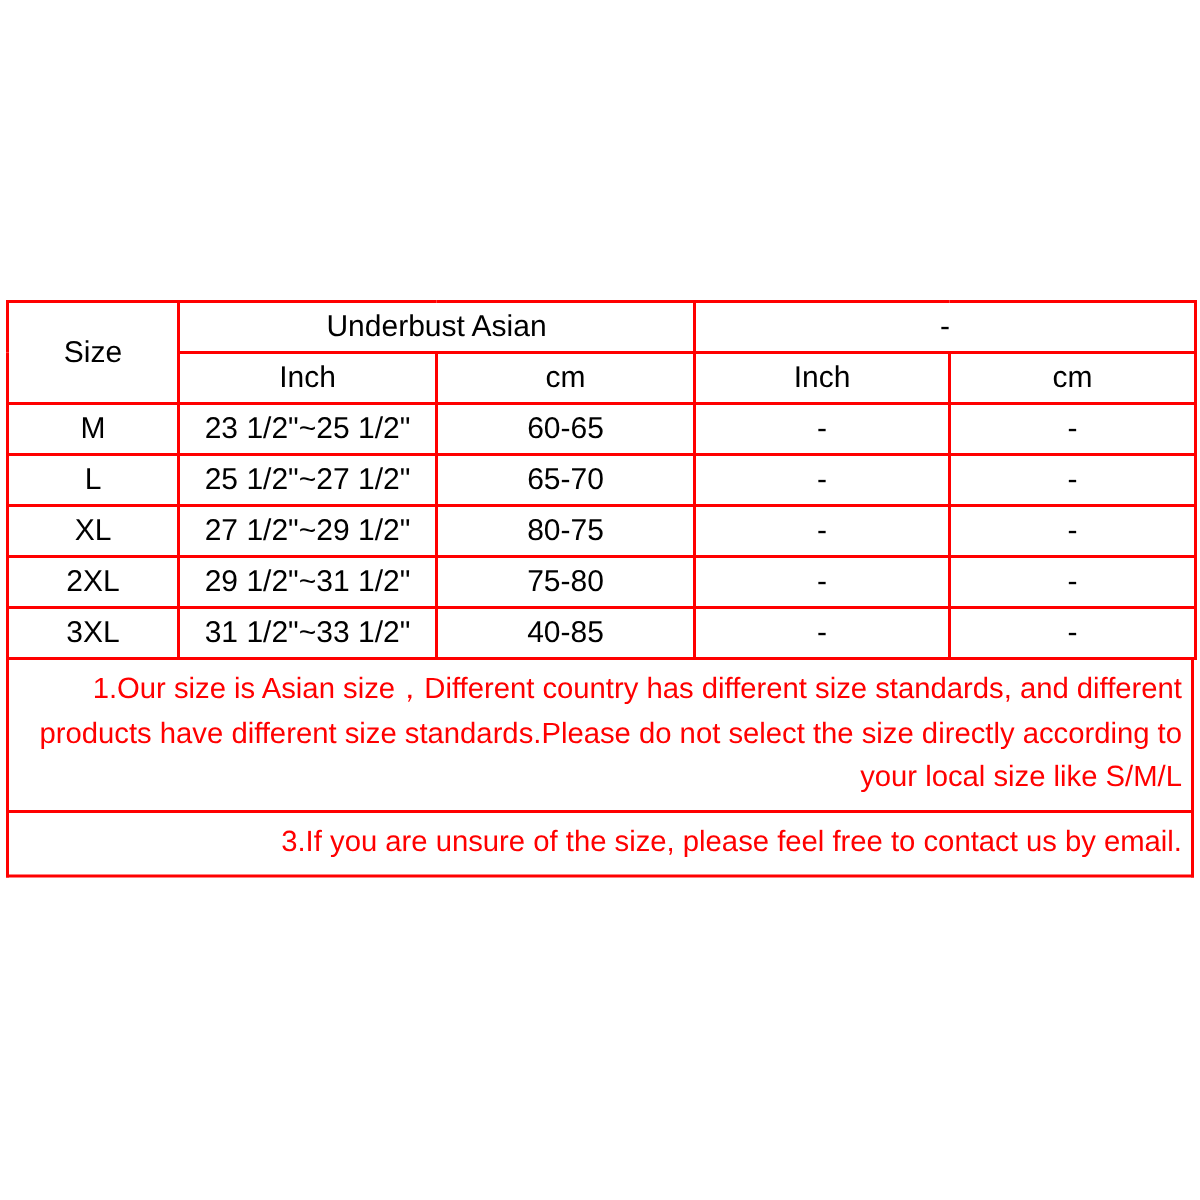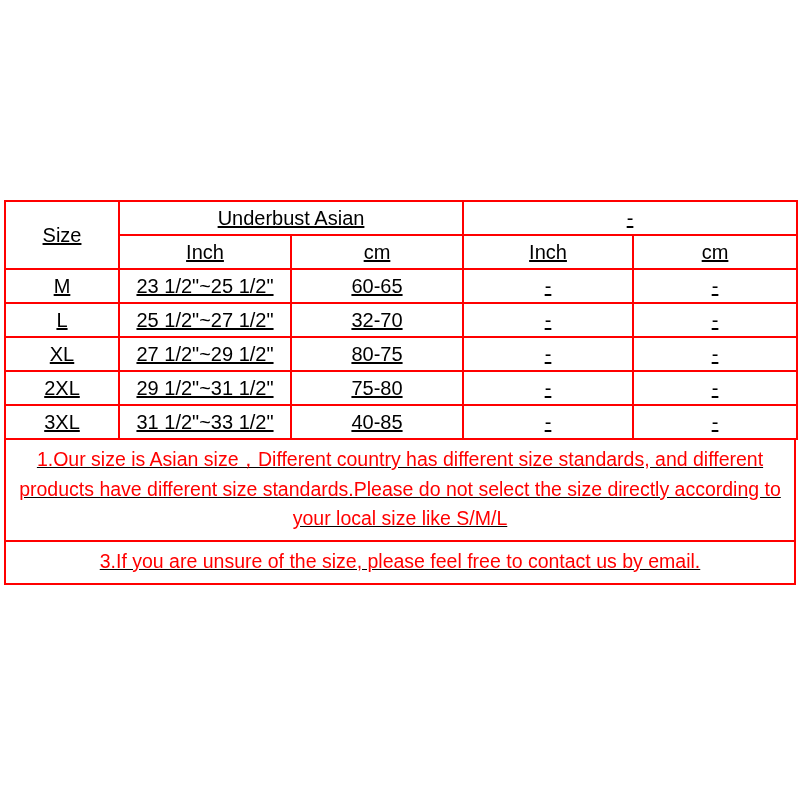--- a/index.html
+++ b/index.html
@@ -17,21 +17,20 @@
   .page {
     position: relative;
     width: 800px;
     height: 800px;
   }
   .chart-wrap {
     position: absolute;
     left: 4px;
     top: 200px;
     width: 792px;
-    text-decoration: underline;
   }
   table.size-table {
     border-collapse: collapse;
     table-layout: fixed;
     width: 792px;
     border: 2px solid #ff0000;
   }
   table.size-table td {
     border: 2px solid #ff0000;
     text-align: center;
@@ -55,21 +54,21 @@
     border-bottom: 2px solid #ff0000;
     width: 788px;
     box-sizing: content-box;
   }
   .note {
     color: #ff0000;
     font-size: 19.5px;
     line-height: 1.52;
     padding: 5px 6px 6px 6px;
     border-bottom: 2px solid #ff0000;
-    text-align: center;
+    text-align: right;
   }
   .note:last-child {
     border-bottom: none;
   }
 </style>
 </head>
 <body>
 
 <div class="page">
   <div class="chart-wrap">
@@ -98,21 +97,21 @@
         <tr>
           <td>M</td>
           <td>23 1/2"~25 1/2"</td>
           <td>60-65</td>
           <td>-</td>
           <td>-</td>
         </tr>
         <tr>
           <td>L</td>
           <td>25 1/2"~27 1/2"</td>
-          <td>32-70</td>
+          <td>65-70</td>
           <td>-</td>
           <td>-</td>
         </tr>
         <tr>
           <td>XL</td>
           <td>27 1/2"~29 1/2"</td>
           <td>80-75</td>
           <td>-</td>
           <td>-</td>
         </tr>

